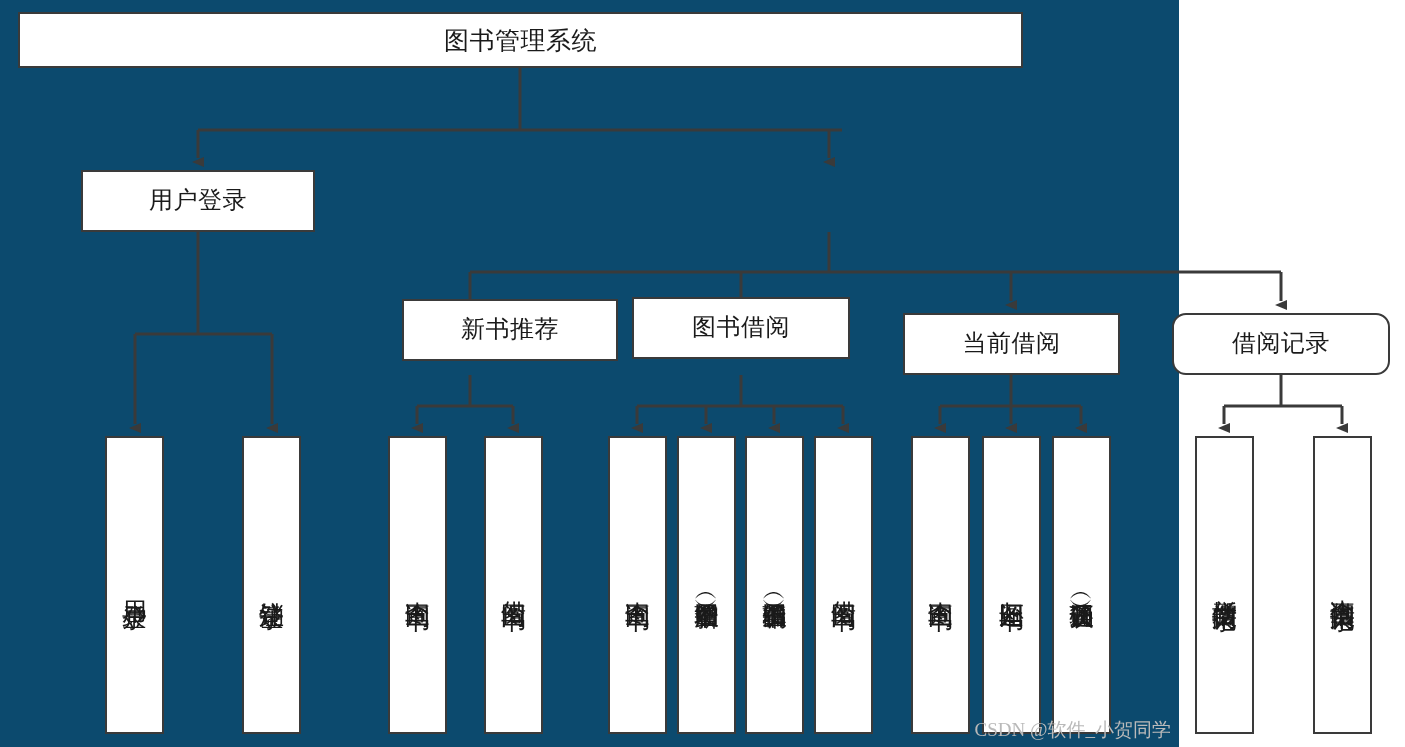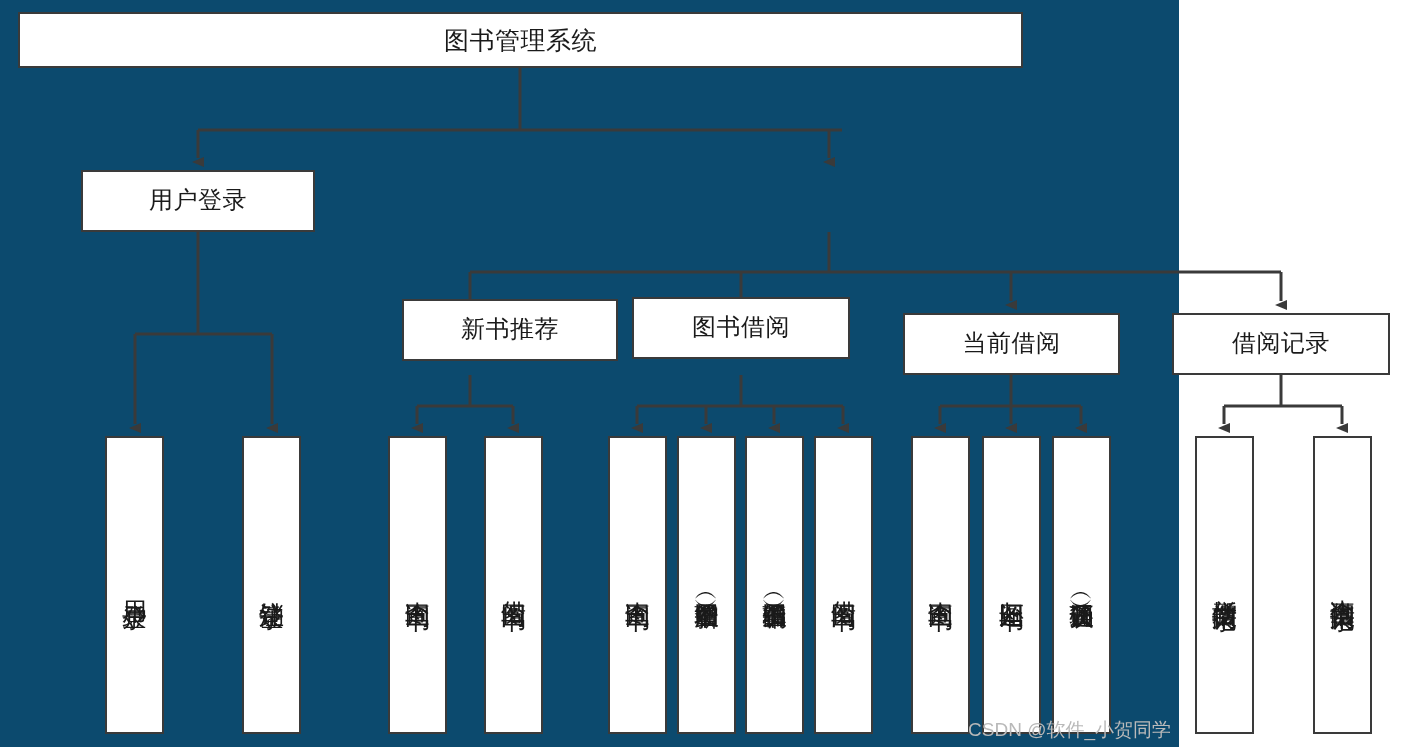--- a/index.html
+++ b/index.html
@@ -61,21 +61,21 @@
     font-size: 24px;
     letter-spacing: 0px;
   }
   .watermark {
     position: absolute;
     right: 8px;
     bottom: 4px;
     font-size: 19px;
     color: #b9b9b9;
     white-space: nowrap;
-    font-family: Liberation Sans, sans-serif;
+    font-family: Liberation Serif, serif;
   }
 </style>
 </head>
 <body>
 
 <div id="diagram-root">
 
   <svg class="connectors" viewBox="0 0 1405 747" xmlns="http://www.w3.org/2000/svg">
     <defs>
       <marker id="arrow" markerWidth="10" markerHeight="12" refX="1" refY="6" orient="auto" markerUnits="userSpaceOnUse">
@@ -136,21 +136,21 @@
 
   <div class="node horizontal" style="left:362px; top:299px; width:216px; height:62px;margin-left:40px;">
     <span class="node-label">新书推荐</span>
   </div>
   <div class="node horizontal" style="left:632px; top:297px; width:218px; height:62px;">
     <span class="node-label">图书借阅</span>
   </div>
   <div class="node horizontal" style="left:903px; top:313px; width:217px; height:62px;font-family:Liberation Serif, serif;">
     <span class="node-label">当前借阅</span>
   </div>
-  <div class="node horizontal" style="left:1172px; top:313px; width:218px; height:62px;">
+  <div class="node horizontal" style="left:1172px; top:313px; width:218px; height:62px;border-radius:14px;">
     <span class="node-label">借阅记录</span>
   </div>
 
   <div class="node vertical" style="left:105px; top:436px; width:59px; height:298px;">
     <span class="node-label">用户登录</span>
   </div>
   <div class="node vertical" style="left:242px; top:436px; width:59px; height:298px;">
     <span class="node-label">注销登录</span>
   </div>
   <div class="node vertical" style="left:388px; top:436px; width:59px; height:298px;">

